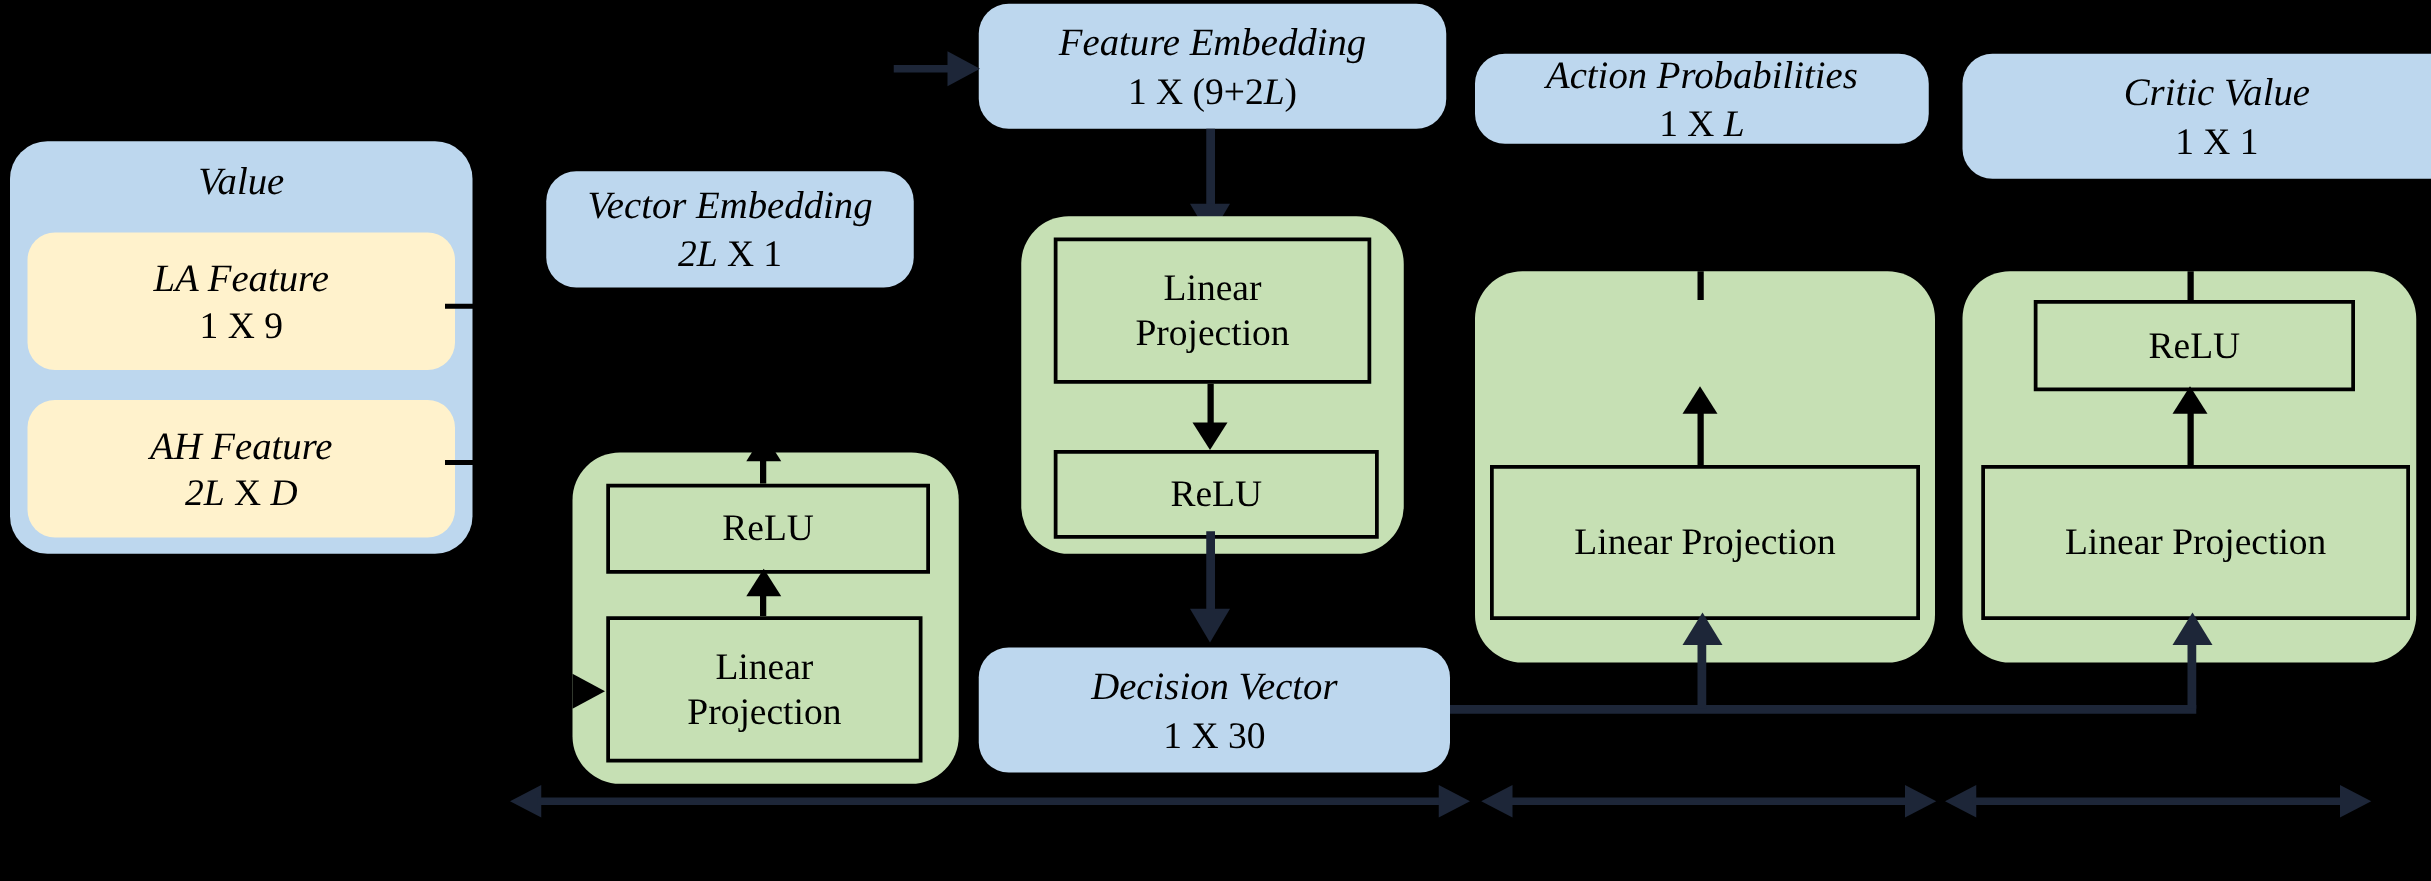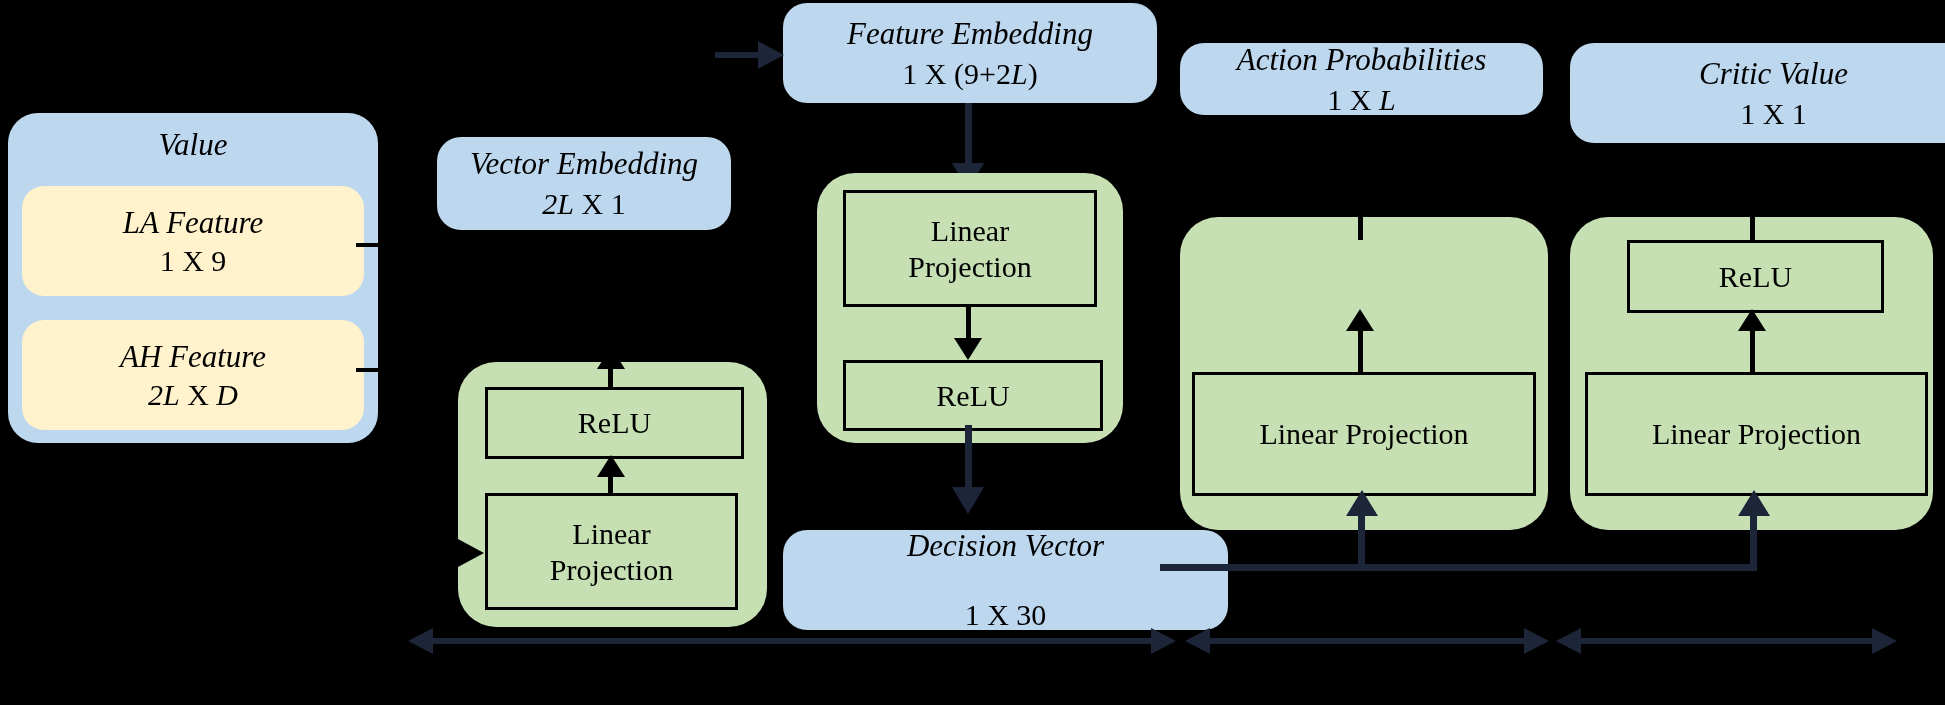--- a/index.html
+++ b/index.html
@@ -106,21 +106,21 @@
   <div class="inner-box" style="left:485px;top:387px;width:253px;height:66px;">
     <span>ReLU</span>
   </div>
   <div class="tri blk-up" style="left:597px;top:455px;"></div>
   <div class="blk-vshaft" style="left:608px;top:475px;height:18px;"></div>
   <div class="inner-box" style="left:485px;top:493px;width:253px;height:117px;padding:0 20px;box-sizing:border-box;">
     <span>Linear Projection</span>
   </div>
   <div class="tri blk-right" style="left:458px;top:539px;"></div>
 
-  <div class="box-blue" style="left:783px;top:530px;width:445px;height:100px;justify-content:space-between;">
+  <div class="box-blue" style="left:783px;top:518px;width:377px;height:100px;">
     <div class="box-title">Decision Vector</div>
     <div class="box-dim">1 X 30</div>
   </div>
 
   <div class="hline" style="left:1160px;top:564px;width:597px;height:7px;"></div>
 
   <div class="box-blue" style="left:1180px;top:43px;width:363px;height:72px;">
     <div class="box-title">Action Probabilities</div>
     <div class="box-dim"><span>1 X </span><i>L</i></div>
   </div>

